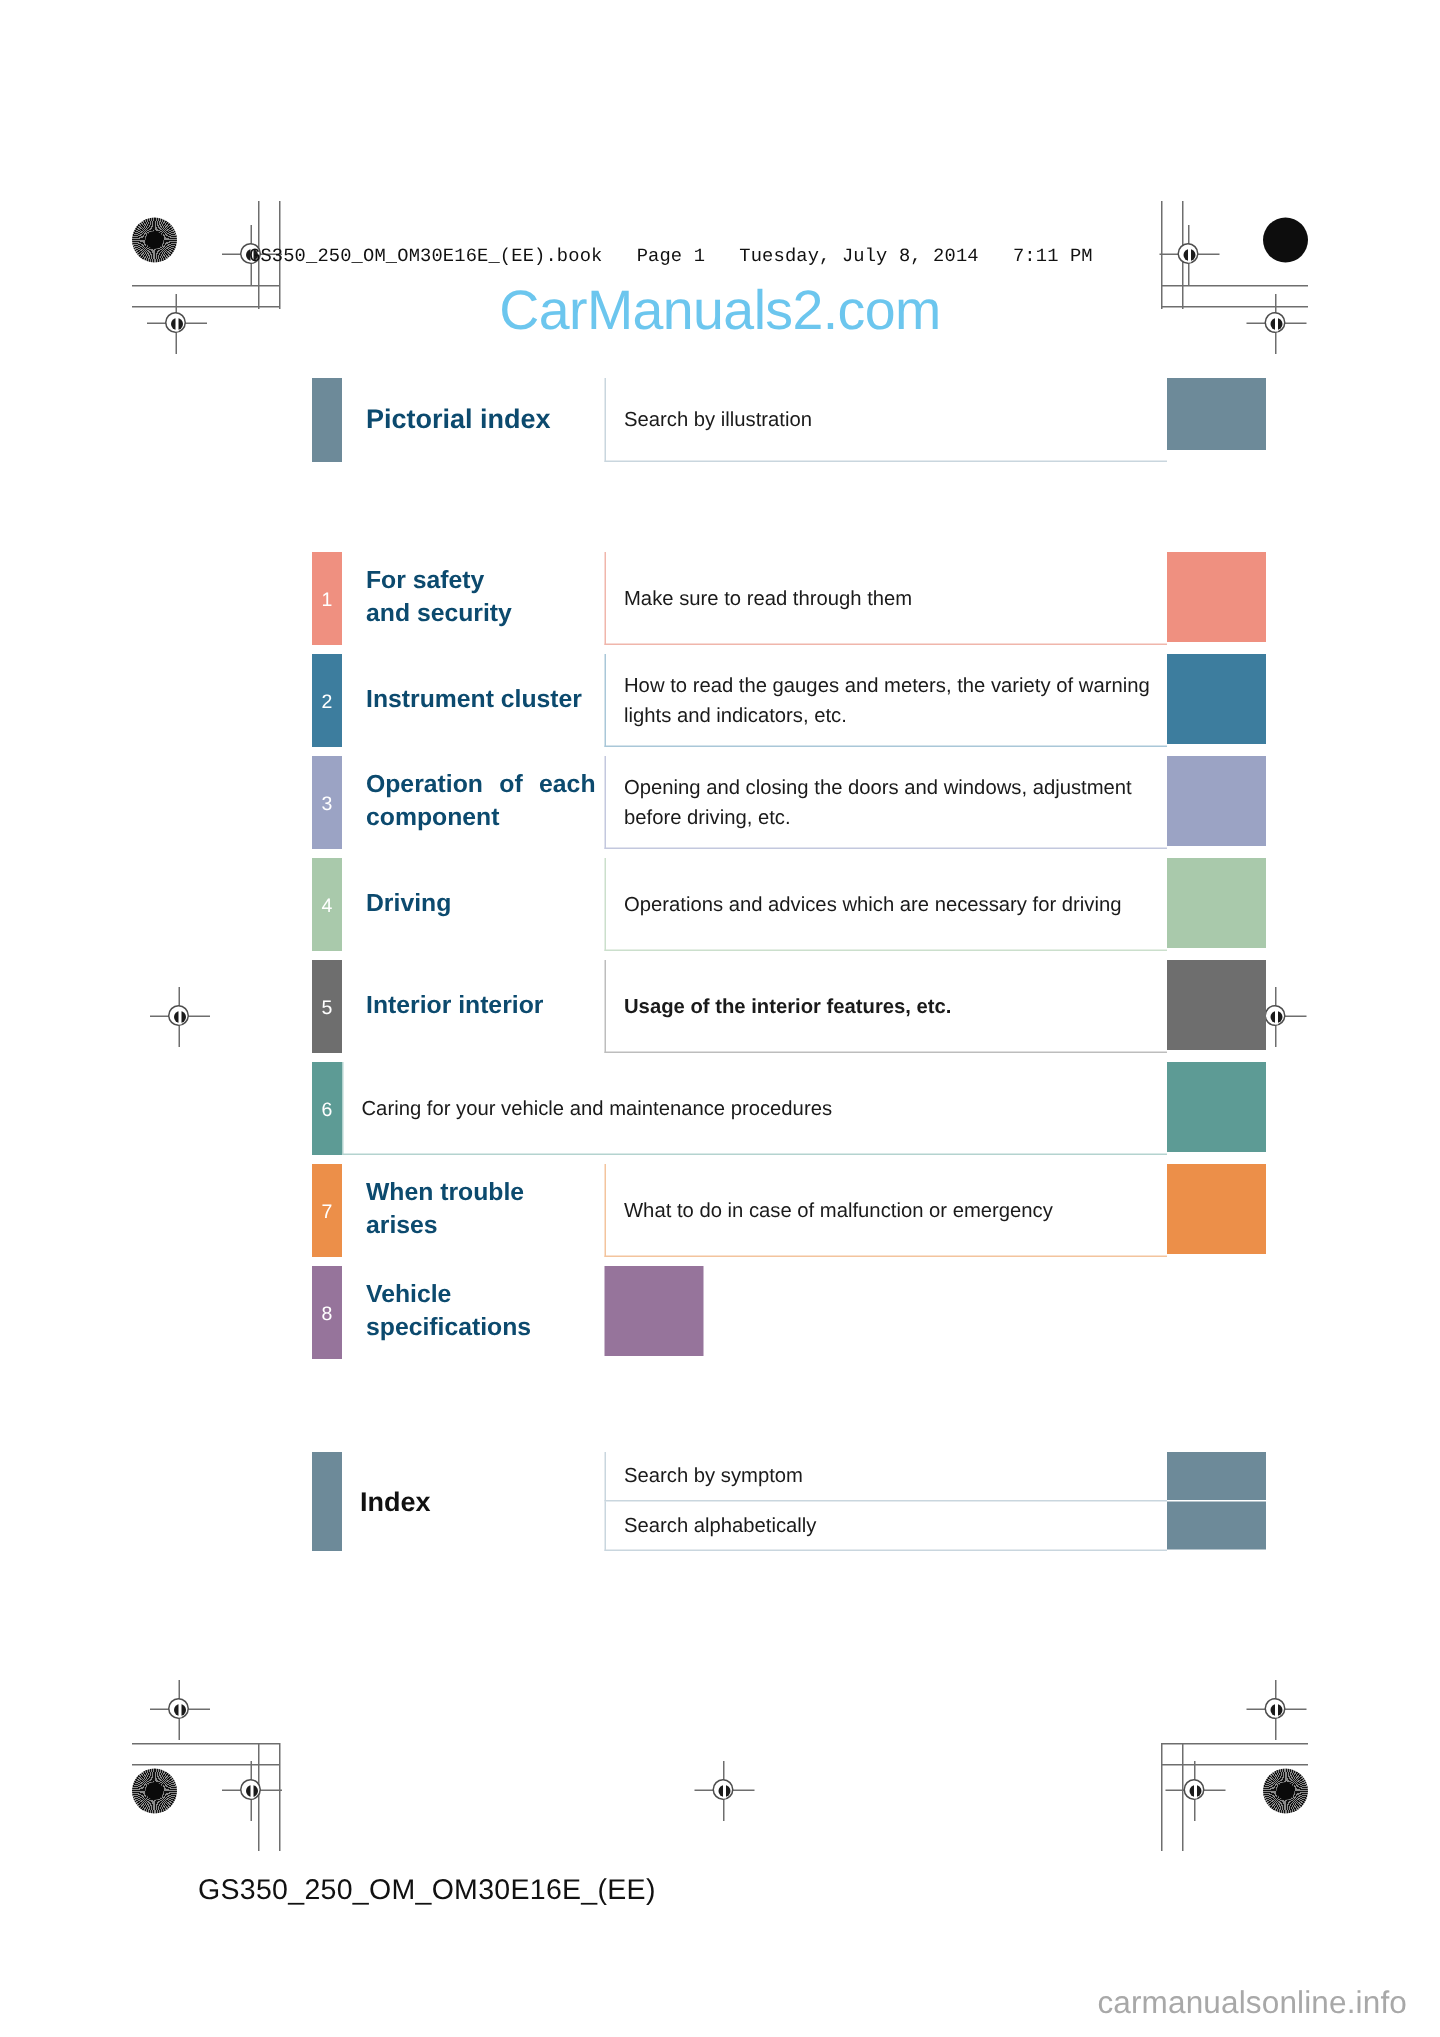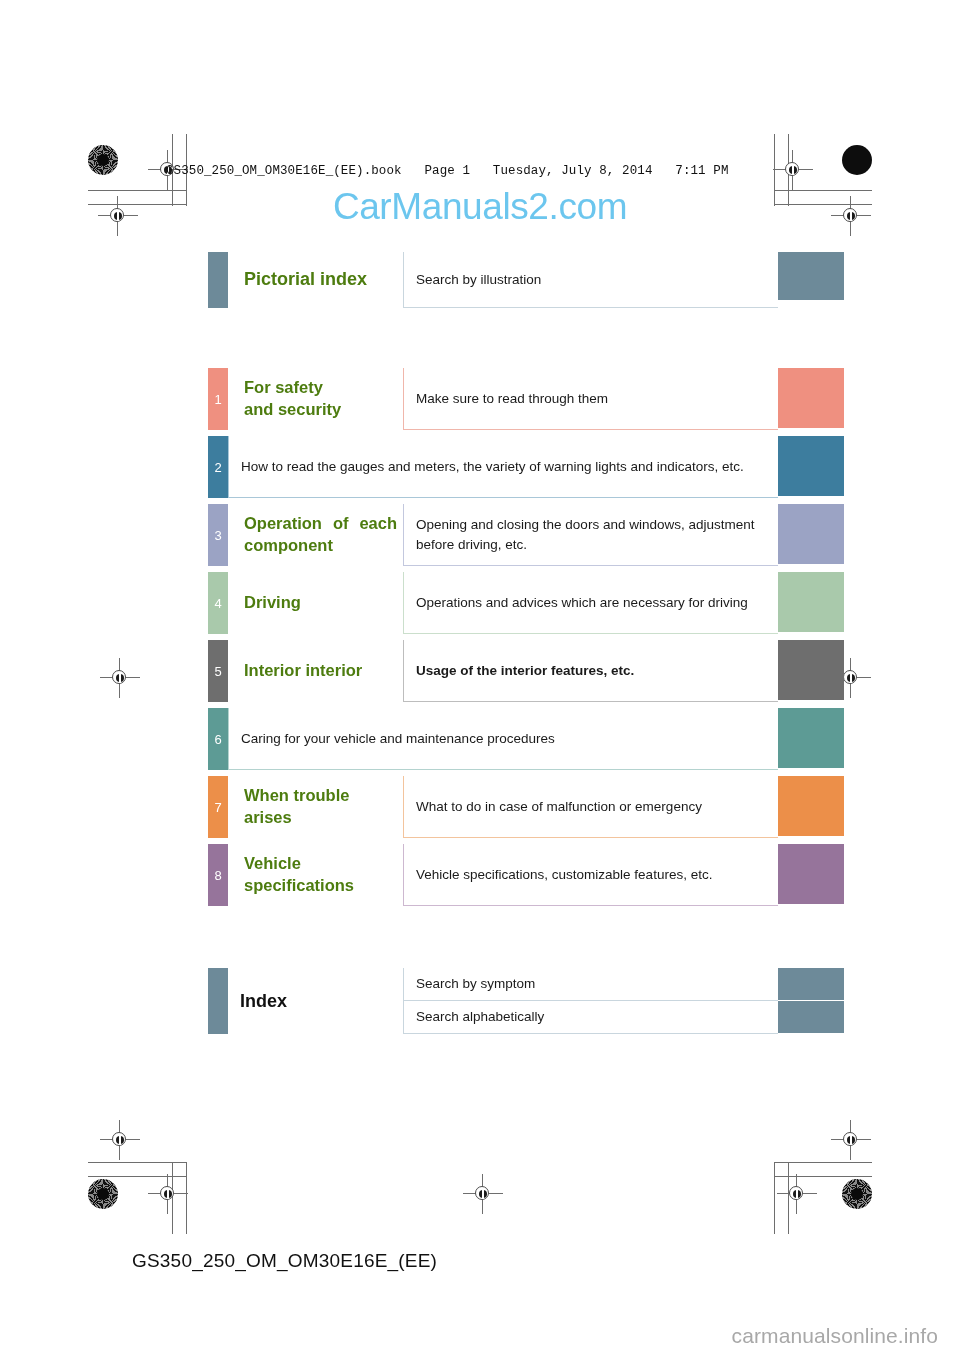--- a/index.html
+++ b/index.html
@@ -135,21 +135,21 @@
   .title {
     flex: 0 0 175px;
     box-sizing: border-box;
     padding-left: 16px;
     padding-right: 6px;
     display: flex;
     flex-direction: column;
     justify-content: center;
     font-size: 16.5px;
     font-weight: bold;
-    color: #4d7c0f;
+    color: #0c4a6e;
     line-height: 1.32;
   }
   .title.justified .ln1 {
     display: flex;
     justify-content: space-between;
   }
   .title.big { font-size: 18px; }
 
   .desc {
     flex: 1 1 auto;
@@ -313,20 +313,23 @@
       <span>and security</span>
     </div>
     <div class="desc" style="border-color:#f0b6ab;">Make sure to read through them</div>
     <div class="swatch" style="background:#ef9080; height:60px;"></div>
   </div>
 
   <div class="gap-sm"></div>
 
   <div class="row" style="height:62px;">
     <div class="tab" style="background:#3d7d9e;">2</div>
+    <div class="title">
+      <span class="ln1">Instrument cluster</span>
+    </div>
     <div class="desc" style="border-color:#a9c7d8;">How to read the gauges and meters, the variety of warning lights and indicators, etc.</div>
     <div class="swatch" style="background:#3d7d9e; height:60px;"></div>
   </div>
 
   <div class="gap-sm"></div>
 
   <div class="row" style="height:62px;">
     <div class="tab" style="background:#9ba3c4;">3</div>
     <div class="title justified">
       <span class="ln1">
@@ -383,21 +386,20 @@
   </div>
 
   <div class="gap-sm"></div>
 
   <div class="row" style="height:62px;">
     <div class="tab" style="background:#96749b;">8</div>
     <div class="title">
       <span class="ln1">Vehicle</span>
       <span>specifications</span>
     </div>
-    <div class="desc" style="border-color:#cdb8d0;">Vehicle specifications, customizable features, etc.</div>
     <div class="swatch" style="background:#96749b; height:60px;"></div>
   </div>
 
   <div class="gap-index"></div>
 
   <div class="index-row" style="height:66px;">
     <div class="index-tab"></div>
     <div class="index-title">Index</div>
     <div class="index-lines">
       <div class="index-line" style="height:33px;">

